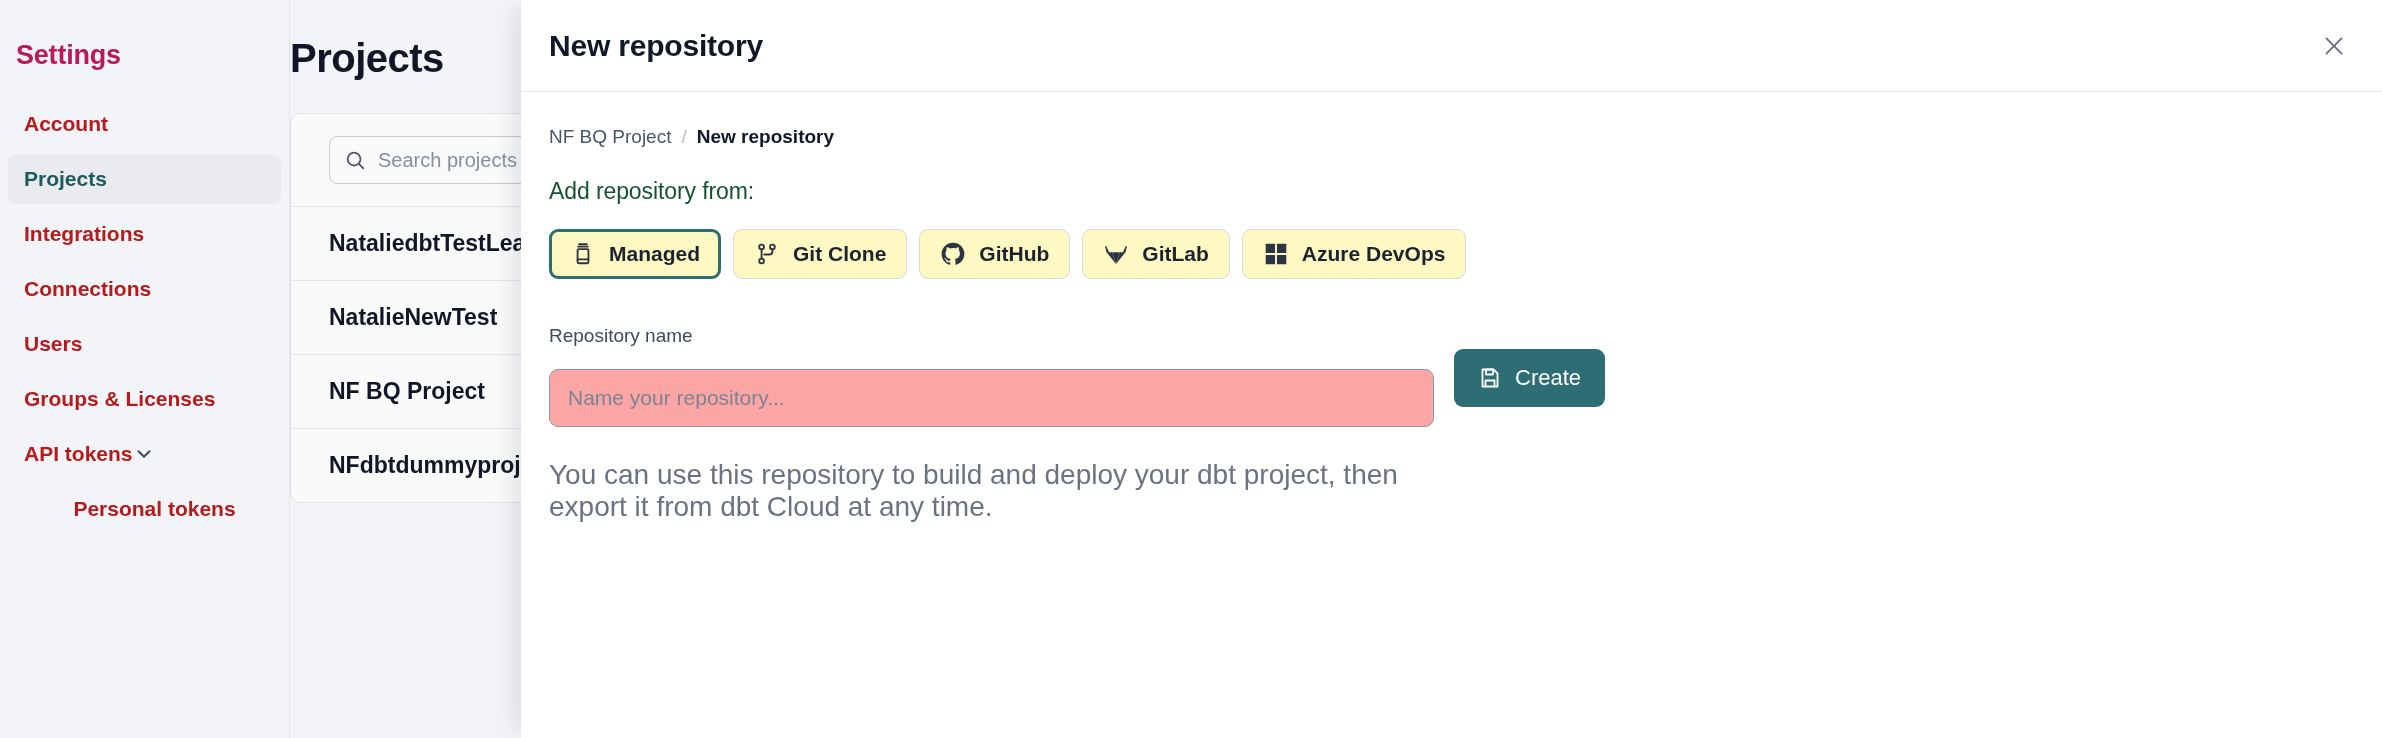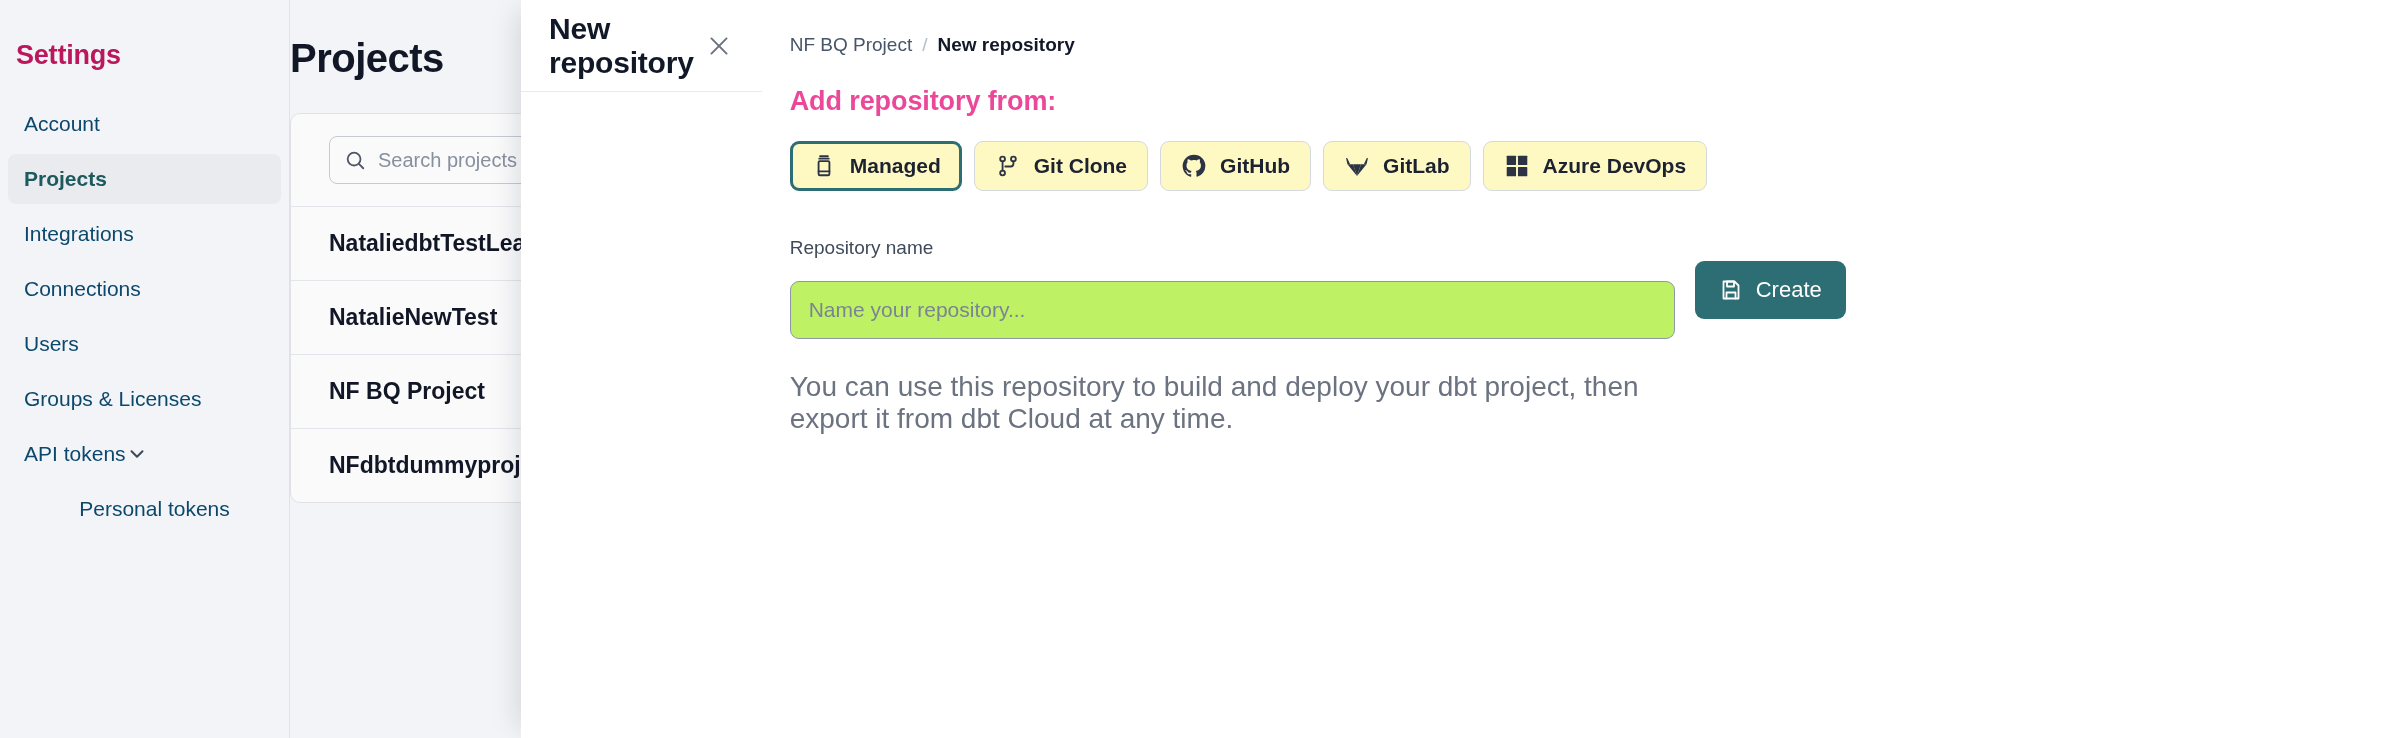--- a/index.html
+++ b/index.html
@@ -32,26 +32,27 @@
     font-size: 27px;
     font-weight: 700;
     color: #be185d;
     padding: 0 16px 0 16px;
     margin-bottom: 28px;
     letter-spacing: -0.2px;
   }
   .nav-item {
     display: block;
     font-size: 21px;
-    color: #0c4a6e;
+    color: #b91c1c;
     padding: 13px 16px;
     border-radius: 8px;
     margin: 0 8px 5px 8px;
     cursor: pointer;
     white-space: nowrap;
+    font-weight: bold;
   }
   .nav-item.active {
     background: #eef0f3;
     color: #1d5c5f;
     font-weight: 600;
   }
   .nav-item.parent {
     display: flex;
     align-items: center;
   }
@@ -120,20 +121,21 @@
   }
   .modal {
     position: absolute;
     top: 0;
     left: 521px;
     width: 1861px;
     height: 738px;
     background: #ffffff;
     box-shadow: -14px 0 26px -10px rgba(16,24,40,0.13);
     display: flex;
+    flex-direction: column;
   }
   .modal-header {
     height: 92px;
     flex: 0 0 92px;
     border-bottom: 1px solid #e8eaee;
     display: flex;
     align-items: center;
     justify-content: space-between;
     padding: 0 28px 0 28px;
   }
@@ -159,23 +161,23 @@
     display: flex;
     align-items: center;
     gap: 10px;
     margin-bottom: 30px;
   }
   .crumb-link { color: #475569; cursor: pointer; }
   .crumb-sep { color: #b4bcc8; }
   .crumb-current { color: #111827; font-weight: 700; }
 
   .section-title {
-    font-size: 27px;
-    font-weight: 700;
-    color: #ec4899;
+    font-size: 23px;
+    font-weight: 400;
+    color: #14532d;
     margin-bottom: 24px;
     letter-spacing: -0.1px;
   }
 
   .source-row { display: flex; gap: 12px; margin-bottom: 46px; }
   .source-btn {
     display: inline-flex;
     align-items: center;
     gap: 13px;
     height: 50px;
@@ -203,21 +205,21 @@
   .field-row { display: flex; align-items: flex-start; gap: 20px; }
   .repo-input {
     flex: 1 1 auto;
     height: 58px;
     border: 1px solid #8d97a6;
     border-radius: 9px;
     font-size: 21px;
     padding: 0 18px;
     color: #111827;
     font-family: "Liberation Sans", sans-serif;
-    background: #bef264;
+    background: #fca5a5;
     outline: none;
     max-width: 885px;
   }
   .repo-input::placeholder { color: #7b8494; }
 
   .create-btn {
     display: inline-flex;
     align-items: center;
     gap: 13px;
     height: 58px;

